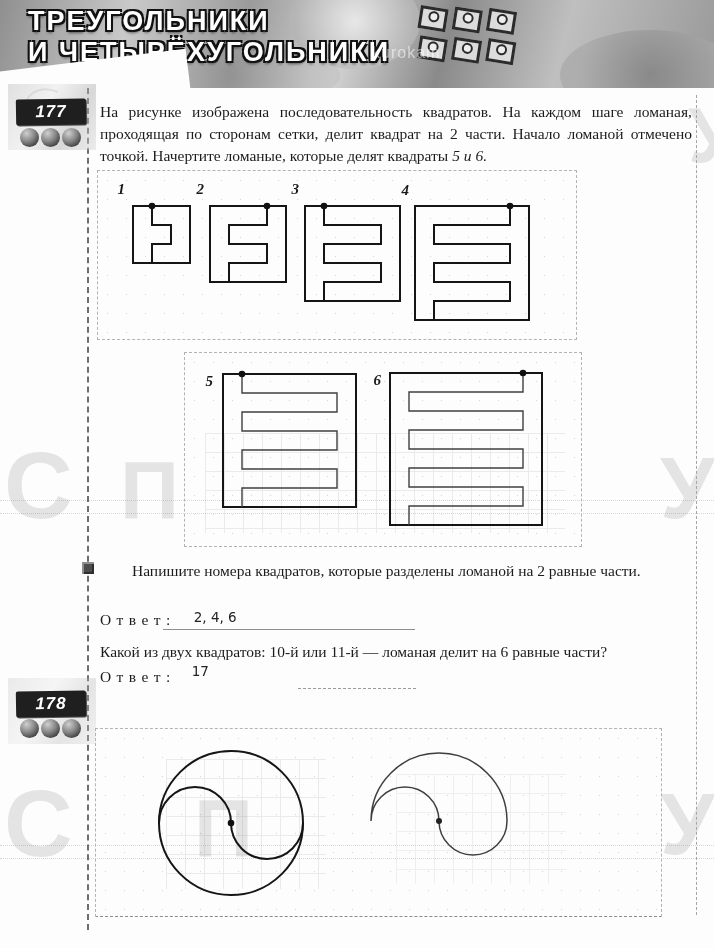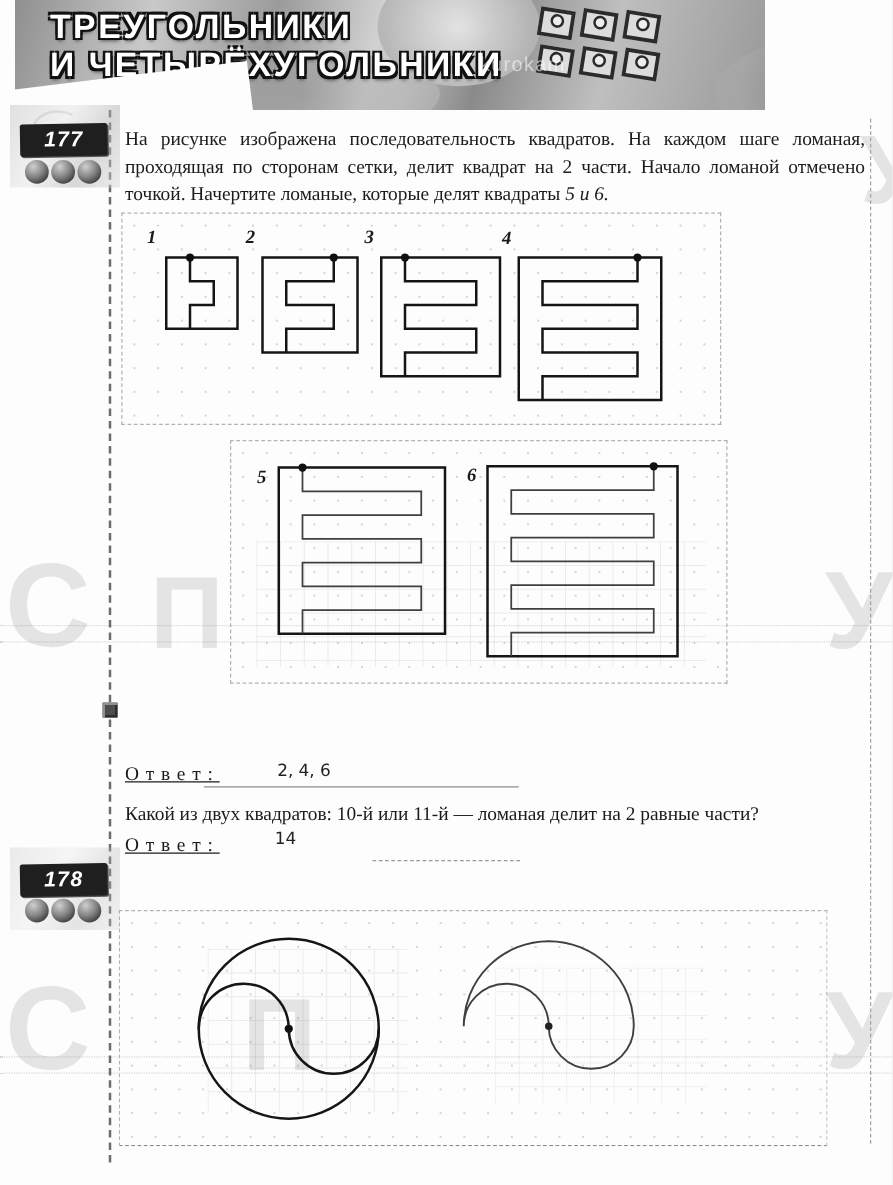--- a/index.html
+++ b/index.html
@@ -1,19 +1,19 @@
 <!DOCTYPE html>
 <html><head>
 <meta charset="utf-8">
 <style>
   html,body{margin:0;padding:0;background:#e8e8e8;}
   .page{position:relative;width:714px;height:948px;background:#fdfdfd;overflow:hidden;
         font-family:"Liberation Serif",serif;color:#1c1c1c;}
   
-  .header{position:absolute;left:12px;top:0;width:600px;height:88px;overflow:hidden;
+  .header{position:absolute;left:0;top:0;width:714px;height:88px;overflow:hidden;
     background:linear-gradient(105deg,#8f8f8f 0%,#c9c9c9 18%,#9b9b9b 34%,#d2d2d2 48%,#8a8a8a 62%,#bfbfbf 78%,#999 100%);}
   .header:after{content:"";position:absolute;left:-30px;bottom:-34px;width:220px;height:60px;
     background:#fdfdfd;transform:rotate(-7deg);}
   .blob{position:absolute;border-radius:50%;}
   .blob.b1{left:290px;top:-26px;width:130px;height:95px;background:radial-gradient(circle,#eaeaea,#b5b5b5 75%);opacity:.9;}
   .blob.b2{left:560px;top:30px;width:180px;height:90px;background:radial-gradient(circle,#7c7c7c,#a8a8a8 70%);opacity:.7;}
   .blob.b3{left:120px;top:40px;width:220px;height:70px;background:radial-gradient(circle,#8a8a8a,#bdbdbd 70%);opacity:.5;}
   .keys{position:absolute;left:415px;top:12px;width:170px;height:76px;transform:rotate(9deg);}
   .key{position:absolute;width:22px;height:17px;background:#dcdcdc;border:3px solid #2b2b2b;}
   .key i{display:block;width:7px;height:7px;border:2px solid #2b2b2b;border-radius:50%;margin:1px auto;background:#eee;}
@@ -39,22 +39,22 @@
   .badge{position:absolute;width:70px;height:26px;background:#1f1f1f;border-radius:2px;
     transform:rotate(-1deg);box-shadow:1px 1px 0 #555;}
   .badge span{display:block;text-align:center;font-family:"Liberation Sans",sans-serif;
     font-weight:bold;font-style:italic;font-size:17px;color:#fff;line-height:26px;letter-spacing:1px;}
   .dots{position:absolute;display:flex;}
   .dot{width:19px;height:19px;border-radius:50%;margin-right:2px;
     background:radial-gradient(circle at 35% 28%,#cfcfcf,#858585 45%,#3c3c3c 80%,#222);}
   
   .para{position:absolute;left:100px;width:592px;font-size:15.5px;line-height:1.42;
     text-align:justify;margin:0;}
-  .otvet{letter-spacing:.35em;font-size:15.5px;text-decoration:underline;}
-  .hand{font-family:"DejaVu Sans",sans-serif;font-size:13.5px;color:#222;margin-left:28px;}
+  .otvet{letter-spacing:.35em;font-size:15.5px;}
+  .hand{font-family:"DejaVu Sans",sans-serif;font-size:13.5px;color:#222;}
   .ansline{position:absolute;border-top:1px solid #8e8e8e;height:0;}
   .ansdash{position:absolute;border-top:1px dashed #9a9a9a;height:0;}
   .bullet{position:absolute;left:82px;top:562px;width:12px;height:12px;background:#4d4d4d;
     box-shadow:inset 2px 2px 0 #8f8f8f,inset -2px -2px 0 #2e2e2e;}
   
   .figbox{position:absolute;border:1px dashed #b3b3b3;
     background-image:radial-gradient(circle,rgba(0,0,0,.16) .8px,transparent 1px);
     background-size:19px 19px;}
   .figbox svg{position:absolute;left:0;top:0;}
   .grid-ghost{position:absolute;opacity:.07;
@@ -161,32 +161,35 @@
         <circle cx="57" cy="21" r="3.3" fill="#101010"></circle>
         <text x="28" y="33" text-anchor="end" font-style="italic" font-weight="bold" font-family="&quot;Liberation Serif&quot;,serif" font-size="15" fill="#1a1a1a">5</text>
         <rect x="205" y="20" width="152" height="152" fill="none" stroke="#151515" stroke-width="2"></rect>
         <path d="M338 20 V39 H224 V58 H338 V77 H224 V96 H338 V115 H224 V134 H338 V153 H224 V172" fill="none" stroke="#3f3f3f" stroke-width="1.4" stroke-linejoin="miter"></path>
         <circle cx="338" cy="20" r="3.3" fill="#101010"></circle>
         <text x="196" y="32" text-anchor="end" font-style="italic" font-weight="bold" font-family="&quot;Liberation Serif&quot;,serif" font-size="15" fill="#1a1a1a">6</text>
       </svg>
   </div>
 
   <div class="bullet"></div>
+  <p class="para" style="top:560px;text-indent:32px;">
+    <span>Напишите номера квадратов, которые разделены ломаной на 2 равные части.</span>
+  </p>
   <div style="position:absolute;left:100px;top:611px;">
     <span class="otvet">Ответ:</span>
     <span class="hand" style="position:relative;left:14px;top:-3px;">2, 4, 6</span>
   </div>
   <div class="ansline" style="left:163px;top:629px;width:252px;"></div>
 
   <p class="para" style="top:641px;text-align:left;">
-    <span>Какой из двух квадратов: 10-й или 11-й — ломаная делит на 2 равные части?</span>
+    <span>Какой из двух квадратов: 10-й или 11-й — ломаная делит на 6 равные части?</span>
   </p>
   <div style="position:absolute;left:100px;top:668px;">
     <span class="otvet">Ответ:</span>
-    <span class="hand" style="position:relative;left:12px;top:-6px;">14</span>
+    <span class="hand" style="position:relative;left:12px;top:-6px;">17</span>
   </div>
   <div class="ansdash" style="left:298px;top:688px;width:118px;"></div>
 
   <div class="badge-bg" style="left:8px;top:678px;opacity:.3;"></div>
   <div class="badge" style="left:16px;top:691px;">
     <span>178</span>
   </div>
   <div class="dots" style="left:20px;top:719px;">
     <div class="dot"></div>
     <div class="dot"></div>

